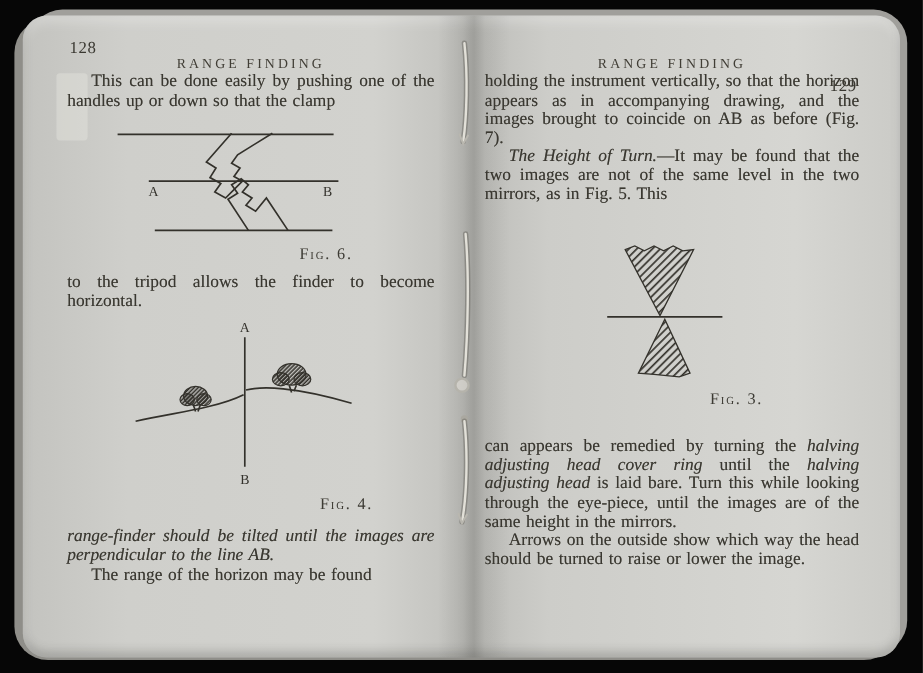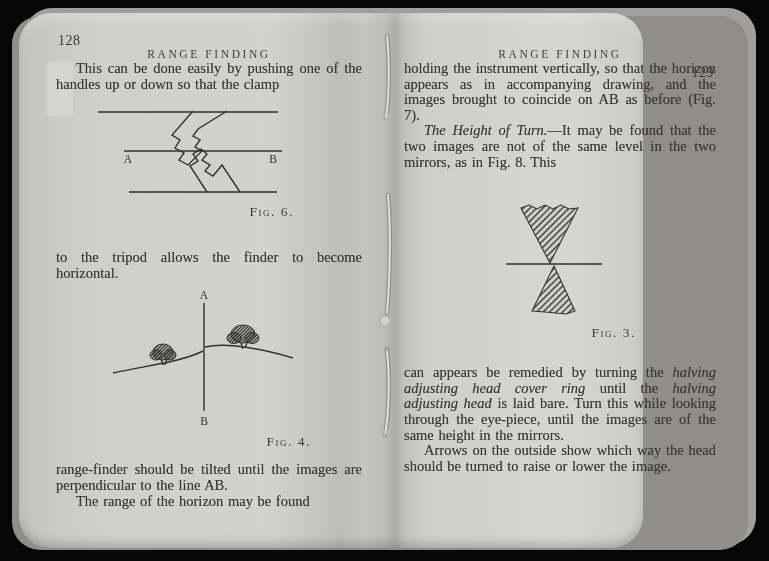--- a/index.html
+++ b/index.html
@@ -5,22 +5,22 @@
   html,body{margin:0;padding:0;}
   body{
     width:769px;height:561px;position:relative;overflow:hidden;
     background:#060606;
     font-family:"Liberation Serif","DejaVu Serif",serif;
   }
   .under-edge{position:absolute;border-radius:28px;}
   .under-edge.tr{left:24px;top:8px;width:732px;height:537px;background:#a09f9b;}
   .under-edge.bl{left:12px;top:16px;width:736px;height:534px;background:#8f8e89;}
   .book{
-    position:absolute;left:19px;top:13px;width:624px;height:535px;
-    border-radius:32px;
+    position:absolute;left:19px;top:13px;width:731px;height:535px;
+    border-radius:20px;
     background:linear-gradient(90deg,#c3c3bf 0%,#cfcfcb 12%,#d2d2ce 40%,#c2c2be 49.5%,#bcbcb8 51%,#cdcdc9 60%,#d6d6d2 88%,#cbcbc7 100%);
     box-shadow:inset 0 6px 10px rgba(255,255,255,0.25), inset 0 -5px 8px rgba(60,60,55,0.25);
   }
   .gutter{
     position:absolute;left:346px;top:0;width:60px;height:535px;
     background:linear-gradient(90deg,rgba(40,40,36,0) 0%,rgba(40,40,36,0.10) 35%,rgba(40,40,36,0.20) 50%,rgba(40,40,36,0.08) 65%,rgba(40,40,36,0) 100%);
   }
   .smudge{
     position:absolute;left:28px;top:48px;width:26px;height:56px;
     background:rgba(228,228,222,0.45);border-radius:3px;
@@ -35,22 +35,22 @@
   }
   .pg-num{position:absolute;top:0;font-size:14px;letter-spacing:0.5px;}
   .pg-num.nleft{left:2px;}
   .pg-num.nright{right:2px;margin-top:32px;}
   .para{
     margin:0;text-align:justify;font-size:14.5px;line-height:15.6px;
     word-spacing:1px;color:#3a3831;text-shadow:0 0 0.4px rgba(58,56,49,0.55);
   }
   .para.indent{text-indent:20px;}
   .para i{font-style:italic;}
-  .mt14{margin-top:30px;}
-  .mt12{margin-top:12px;}
+  .mt14{margin-top:8px;}
+  .mt12{margin-top:12px;font-style:italic;}
   .mt24{margin-top:24px;}
   .figure{position:relative;}
   .fig6wrap{margin:13px 0 0 38px;width:200px;}
   .fig7wrap{margin:8px 0 0 45px;width:210px;}
   .fig8wrap{margin:30px 0 0 67px;width:165px;}
   .fig-caption{
     text-align:right;font-variant:small-caps;letter-spacing:1.5px;
     font-size:13.5px;margin-top:3px;color:#3c3a33;
   }
   svg{display:block;}
@@ -123,21 +123,21 @@
     <p class="para indent">The range of the horizon may be found</p>
   </div>
 
   <div class="col right">
     <div class="pg-header">
       <span class="running-title">RANGE FINDING</span>
       <span class="pg-num nright">129</span>
     </div>
 
     <p class="para">holding the instrument vertically, so that the horizon appears as in accompanying drawing, and the images brought to coincide on AB as before (Fig. 7).</p>
-    <p class="para indent"><i>The Height of Turn.</i><span>—It may be found that the two images are not of the same level in the two mirrors, as in Fig. 8. This</span></p>
+    <p class="para indent"><i>The Height of Turn.</i><span>—It may be found that the two images are not of the same level in the two mirrors, as in Fig. 5. This</span></p>
 
     <div class="figure fig8wrap">
       <svg width="165" height="122" viewBox="0 0 165 122">
         <defs>
           <pattern id="h8" width="4.6" height="4.6" patternUnits="userSpaceOnUse" patternTransform="rotate(45)">
             <line x1="1.4" y1="0" x2="1.4" y2="4.6" stroke="#48453d" stroke-width="1.1"></line>
           </pattern>
         </defs>
         <path d="M50,8 L58,5 L66,9 L74,5 L82,9 L90,5 L98,9 L107,8 L79,63 Z" fill="url(#h8)" stroke="#34322c" stroke-width="1.1"></path>
         <path d="M83,66 L104,111 L95,114 L74,112 L61,111 Z" fill="url(#h8)" stroke="#34322c" stroke-width="1.1"></path>

